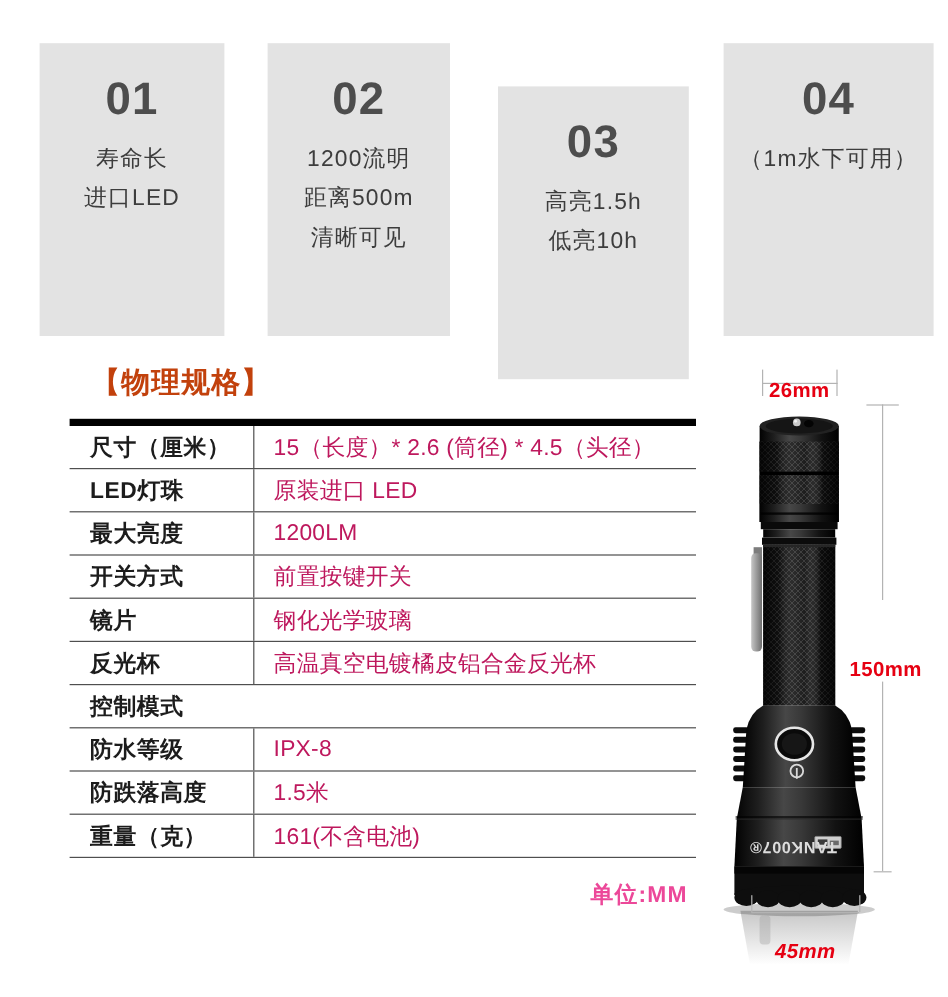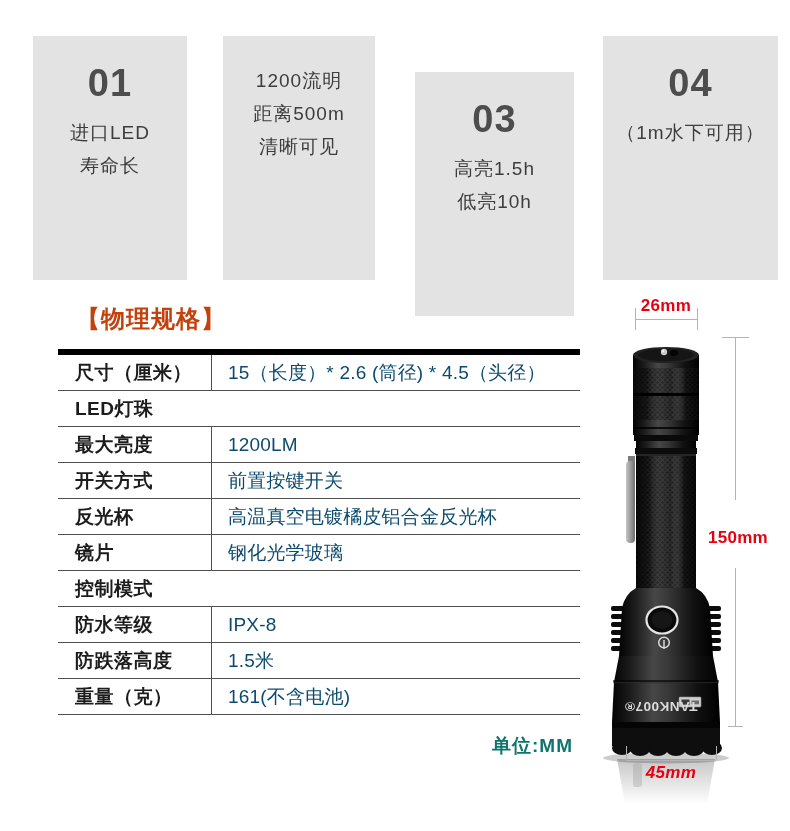--- a/index.html
+++ b/index.html
@@ -33,47 +33,48 @@
     border-bottom:1px solid #4f4f4f;align-items:stretch;
   }
   .spec-label{
     width:153px;flex:none;display:flex;align-items:center;
     padding-left:17px;box-sizing:border-box;
     font-size:19px;font-weight:bold;color:#1c1c1c;letter-spacing:.5px;
   }
   .spec-value{
     flex:1;display:flex;align-items:center;border-left:1px solid #4f4f4f;
     padding-left:16px;box-sizing:border-box;
-    font-size:19px;color:#0c4a6e;white-space:nowrap;letter-spacing:.2px;
+    font-size:19px;color:#be185d;white-space:nowrap;letter-spacing:.2px;
   }
   
   .flashlight-wrap{position:absolute;left:595px;top:330px;width:200px;height:500px;z-index:1;}
   .measure{position:absolute;z-index:3;}
   .m-hline{position:absolute;border-top:1px solid #b3b3b3;height:0;}
   .m-vline{position:absolute;border-left:1px solid #b3b3b3;width:0;}
   .m-label{
     position:absolute;color:#e60012;font-size:17px;font-weight:bold;
-    text-align:center;z-index:4;letter-spacing:.3px;
+    text-align:center;z-index:4;letter-spacing:.3px;margin-top:20px;
   }
   .unit-note{
     position:absolute;left:492px;top:733px;font-size:19px;font-weight:600;
-    color:#0f766e;letter-spacing:1px;z-index:4;
+    color:#ec4899;letter-spacing:1px;z-index:4;
   }
 </style>
 </head>
 <body>
 
 <div class="canvas">
 
   <div class="feature-box" style="left:33px;width:154px;">
     <div class="fb-num">01</div>
+    <div class="fb-line">寿命长</div>
     <div class="fb-line">进口LED</div>
-    <div class="fb-line">寿命长</div>
   </div>
   <div class="feature-box" style="left:223px;width:152px;">
+    <div class="fb-num">02</div>
     <div class="fb-line">1200流明</div>
     <div class="fb-line">距离500m</div>
     <div class="fb-line">清晰可见</div>
   </div>
   <div class="feature-box" style="left:415px;width:159px;margin-top:36px;">
     <div class="fb-num">03</div>
     <div class="fb-line">高亮1.5h</div>
     <div class="fb-line">低亮10h</div>
   </div>
   <div class="feature-box" style="left:603px;width:175px;">
@@ -83,36 +84,37 @@
 
   <div class="specs-title">【物理规格】</div>
 
   <div class="specs-table">
     <div class="spec-row">
       <div class="spec-label">尺寸（厘米）</div>
       <div class="spec-value">15（长度）* 2.6 (筒径) * 4.5（头径）</div>
     </div>
     <div class="spec-row">
       <div class="spec-label">LED灯珠</div>
+      <div class="spec-value">原装进口 LED</div>
     </div>
     <div class="spec-row">
       <div class="spec-label">最大亮度</div>
       <div class="spec-value">1200LM</div>
     </div>
     <div class="spec-row">
       <div class="spec-label">开关方式</div>
       <div class="spec-value">前置按键开关</div>
     </div>
     <div class="spec-row">
+      <div class="spec-label">镜片</div>
+      <div class="spec-value">钢化光学玻璃</div>
+    </div>
+    <div class="spec-row">
       <div class="spec-label">反光杯</div>
       <div class="spec-value">高温真空电镀橘皮铝合金反光杯</div>
-    </div>
-    <div class="spec-row">
-      <div class="spec-label">镜片</div>
-      <div class="spec-value">钢化光学玻璃</div>
     </div>
     <div class="spec-row">
       <div class="spec-label">控制模式</div>
     </div>
     <div class="spec-row">
       <div class="spec-label">防水等级</div>
       <div class="spec-value">IPX-8</div>
     </div>
     <div class="spec-row">
       <div class="spec-label">防跌落高度</div>

